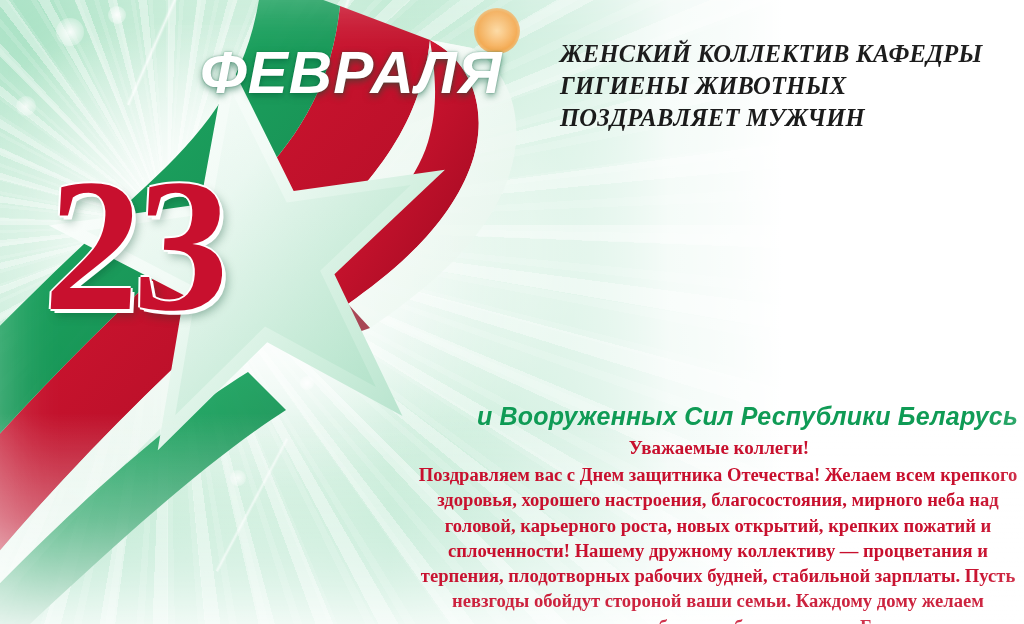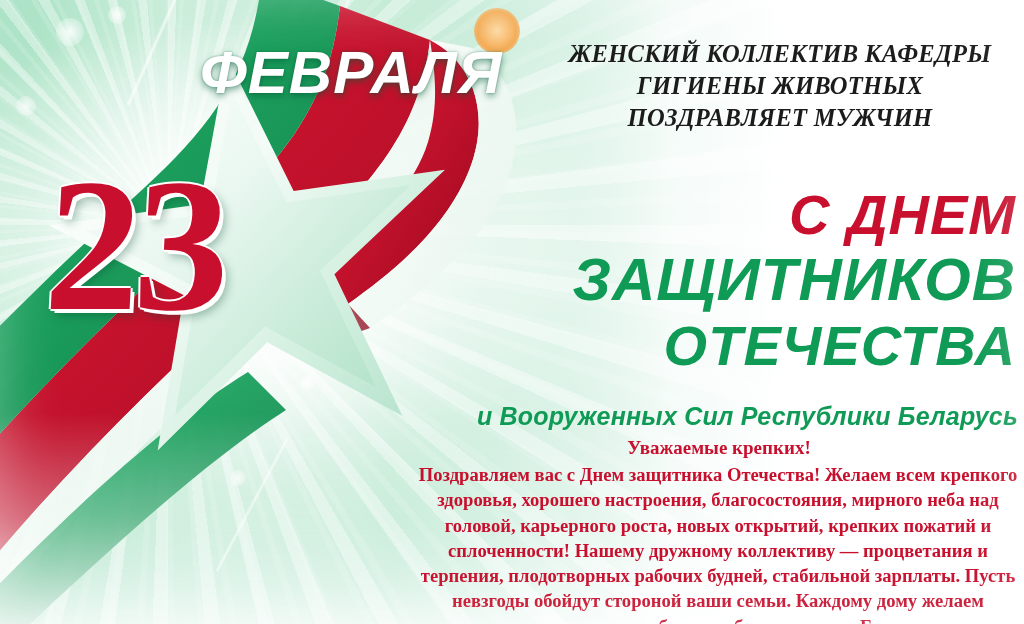--- a/index.html
+++ b/index.html
@@ -147,21 +147,21 @@
     color: #ffffff;
     text-shadow: 0 3px 7px rgba(0,90,55,0.55), 0 0 2px rgba(0,90,55,0.5);
   }
 
   
   .head-block {
     position: absolute;
     left: 560px;
     top: 38px;
     width: 440px;
-    text-align: center;
+    text-align: left;
     font-family: "Liberation Serif", serif;
     font-style: italic;
     font-weight: bold;
     font-size: 24.5px;
     line-height: 1.30;
     color: #1b1b1b;
     letter-spacing: .3px;
   }
 
   .title-block {
@@ -308,25 +308,20 @@
   </div>
 
   <div class="num23">23</div>
 
   <div class="febr">ФЕВРАЛЯ</div>
 
   <div class="bg-bottom-fade"></div>
 
   <div class="head-block">ЖЕНСКИЙ КОЛЛЕКТИВ КАФЕДРЫ ГИГИЕНЫ ЖИВОТНЫХ ПОЗДРАВЛЯЕТ МУЖЧИН</div>
 
-  <div class="title-block">
-    <span class="t1">С ДНЕМ</span>
-    <span class="t2">ЗАЩИТНИКОВ</span>
-    <span class="t3">ОТЕЧЕСТВА</span>
-  </div>
 
   <div class="subtitle">и Вооруженных Сил Республики Беларусь</div>
 
-  <div class="greeting-head">Уважаемые крепких!</div>
+  <div class="greeting-head">Уважаемые коллеги!</div>
   <div class="greeting-body">Поздравляем вас с Днем защитника Отечества! Желаем всем крепкого здоровья, хорошего настроения, благосостояния, мирного неба над головой, карьерного роста, новых открытий, крепких пожатий и сплоченности! Нашему дружному коллективу — процветания и терпения, плодотворных рабочих будней, стабильной зарплаты. Пусть невзгоды обойдут стороной ваши семьи. Каждому дому желаем счастья и уюта, тепла и заботы, любви и радости. Будьте всегда на высоте! С праздником!</div>
 
   <div class="vignette"></div>
 </div>
 
 </body></html>

